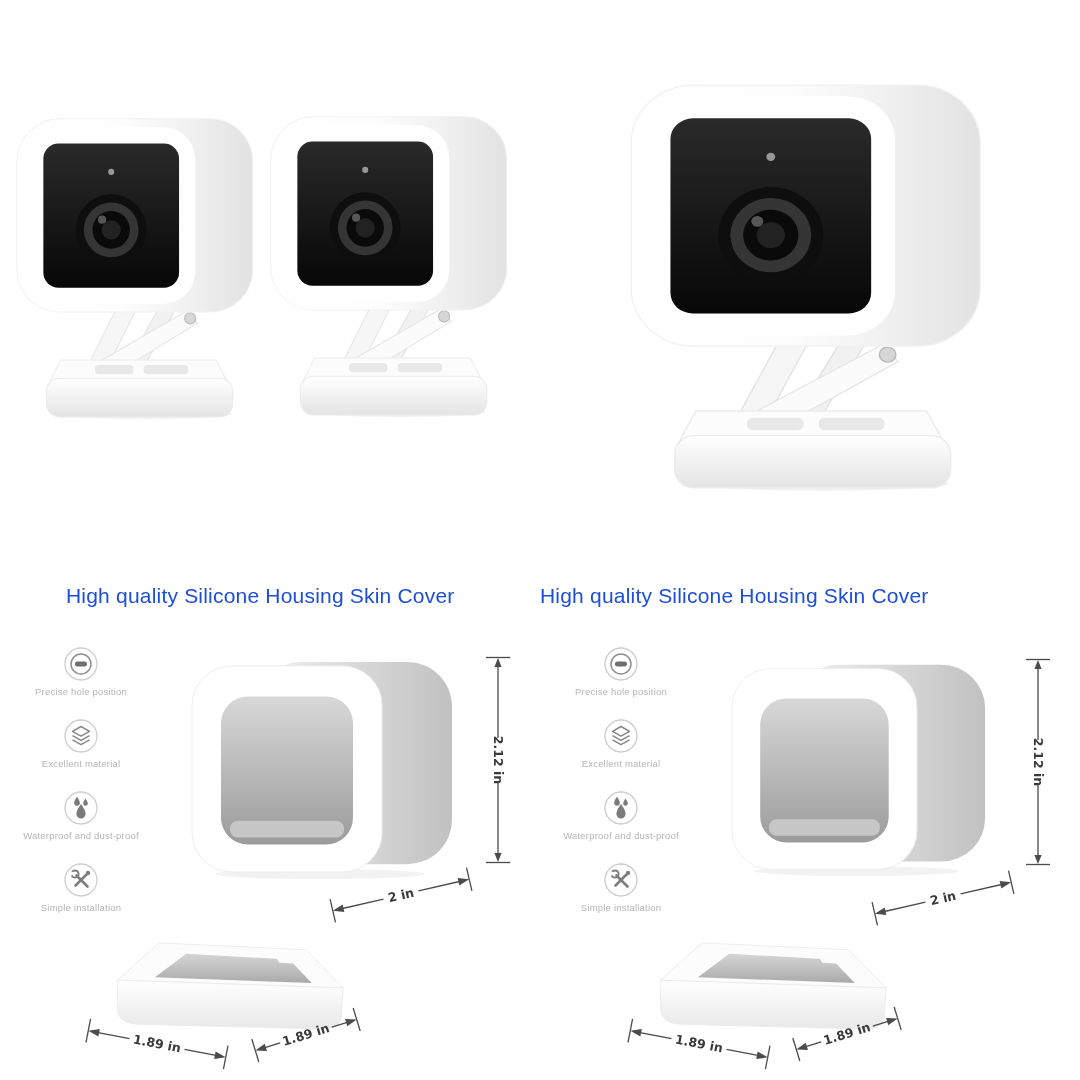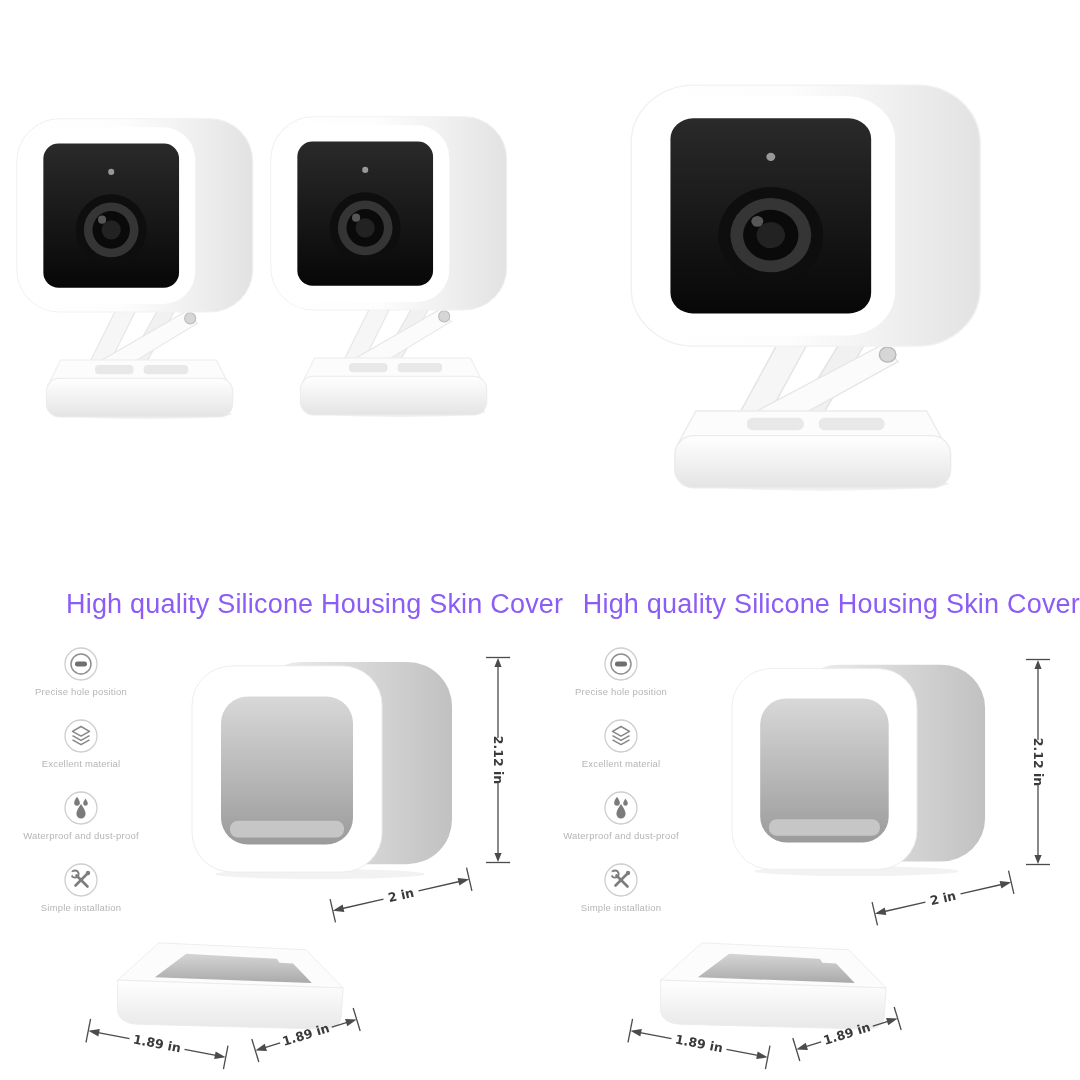--- a/index.html
+++ b/index.html
@@ -8,22 +8,22 @@
   .abs{position:absolute;}
   svg{overflow:visible;display:block;}
   .defs-holder{position:absolute;width:0;height:0;}
 
   
   .panel{position:absolute;top:555px;width:540px;height:525px;}
   .panel-a{left:0;}
   .panel-b{left:540px;}
   .panel-a .heading{padding-left:66px;}
   .heading{position:absolute;top:12px;left:0;width:100%;box-sizing:border-box;
-           text-align:right;font-size:27px;font-weight:500;letter-spacing:.2px;
-           color:#8b5cf6;white-space:nowrap;}
+           text-align:left;font-size:21px;font-weight:500;letter-spacing:.2px;
+           color:#1d4ed8;white-space:nowrap;}
 
   
   .features{position:absolute;left:6px;top:92px;width:150px;display:flex;
             flex-direction:column;align-items:center;}
   .feature{display:flex;flex-direction:column;align-items:center;margin-bottom:22px;}
   .flabel{margin-top:5px;font-size:9.5px;font-weight:400;color:#b5b5b5;
           letter-spacing:.2px;white-space:nowrap;}
 
   
   .dimg line{stroke:#4b4b4b;stroke-width:1.3;}

